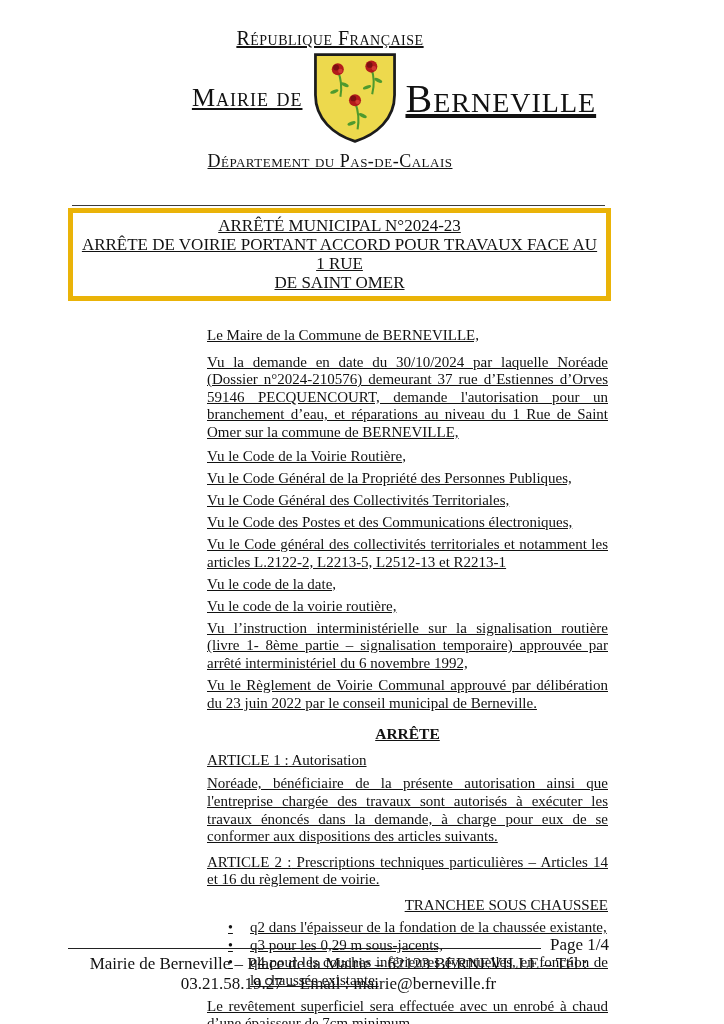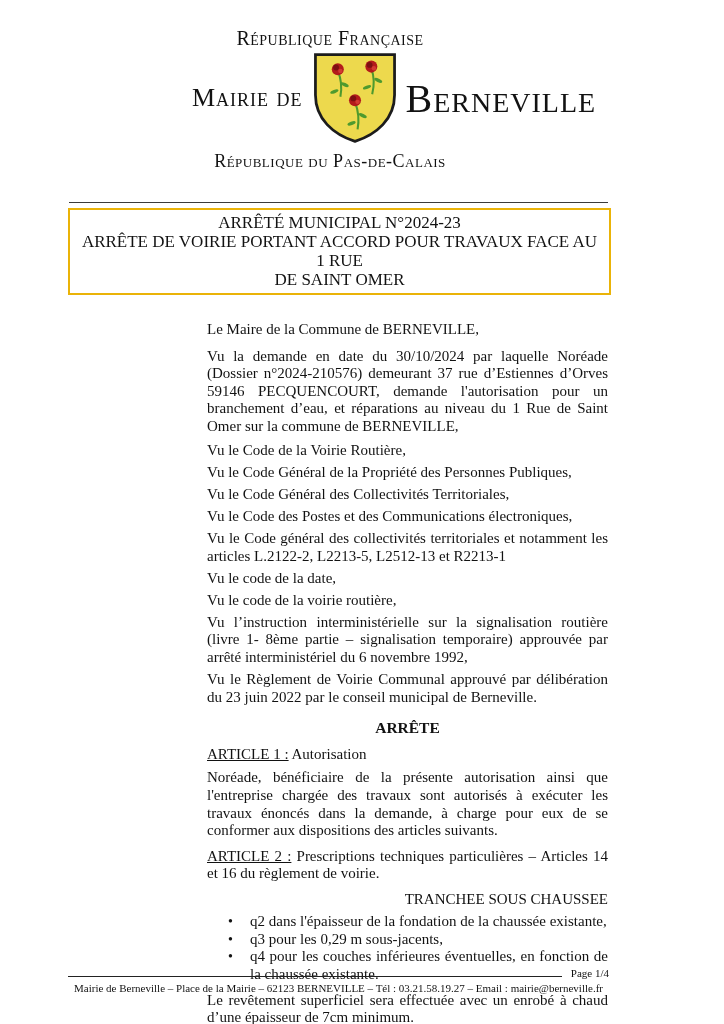--- a/index.html
+++ b/index.html
@@ -4,21 +4,21 @@
 <style>
   * { box-sizing: border-box; margin: 0; padding: 0; }
   html, body { background: #ffffff; }
   body {
     width: 724px; height: 1024px;
     font-family: "Liberation Serif", serif;
     color: #121212;
     position: relative;
     overflow: hidden;
   }
-  .page { width: 660px; height: 1024px; position: relative; }
+  .page { width: 660px; height: 1024px; position: relative; text-decoration: underline; }
 
   
   .header { padding-top: 27px; text-align: center; }
   .republic {
     font-variant: small-caps;
     font-size: 20px;
     letter-spacing: 0.5px;
   }
   .brand-row {
     display: flex;
@@ -31,21 +31,21 @@
   }
   .mairie-de { font-variant: small-caps; font-size: 26px; letter-spacing: 1px; }
   .coat { margin: 0 7px 0 10px; display: inline-flex; }
   .commune { font-variant: small-caps; font-size: 40px; letter-spacing: 1px; }
   .department { font-variant: small-caps; font-size: 18px; margin-top: 7px; letter-spacing: 0.5px; }
 
   
   .title-box {
     position: relative;
     margin: 36px 49px 0 68px;   
-    border: 2px solid #eab308;
+    border: 5px solid #eab308;
     text-align: center;
     font-size: 17px;
     line-height: 19px;
     padding: 3px 8px 4px;
   }
   .title-box::before {          
     content: "";
     position: absolute;
     top: -8px; left: -1px; right: 1px;
     border-top: 1.5px solid #3a3a3a;
@@ -77,21 +77,21 @@
     margin: 0 0 8px 21px;
   }
   ul.compaction li { display: flex; text-align: justify; }
   ul.compaction .dot { flex: none; width: 22px; font-size: 14px; }
   ul.compaction .li-text { flex: 1; }
 
   
   .footer {
     position: absolute;
     left: 68px; right: 51px; bottom: 30px;
-    font-size: 11px;
+    font-size: 17px;
   }
   .footer-top { display: flex; align-items: flex-end; }
   .footer-rule { flex: 1; border-bottom: 1.2px solid #222; margin-bottom: 4px; }
   .page-num { flex: none; padding-left: 9px; line-height: 16px; }
   .footer-address { text-align: center; margin-top: 1px; }
 </style>
 </head>
 <body>
 
 <div class="page">
@@ -129,21 +129,21 @@
             <ellipse cx="-4" cy="27" rx="5" ry="2" fill="#4E9A2E" transform="rotate(-20 -4 27)"></ellipse>
             <circle cx="0" cy="0" r="7" fill="#B31B1B"></circle>
             <circle cx="-2" cy="-2" r="3.4" fill="#7d0f12"></circle>
             <circle cx="3" cy="2" r="2.6" fill="#d23a32"></circle>
           </g>
         </svg>
       </span>
       <span class="commune">Berneville</span>
     </div>
 
-    <div class="department">République du Pas-de-Calais</div>
+    <div class="department">Département du Pas-de-Calais</div>
   </div>
 
   <div class="title-box">
     <div>ARRÊTÉ MUNICIPAL N°2024-23</div>
     <div>ARRÊTE DE VOIRIE PORTANT ACCORD POUR TRAVAUX FACE AU 1 RUE</div>
     <div>DE SAINT OMER</div>
   </div>
 
   <div class="doc-body">
 

